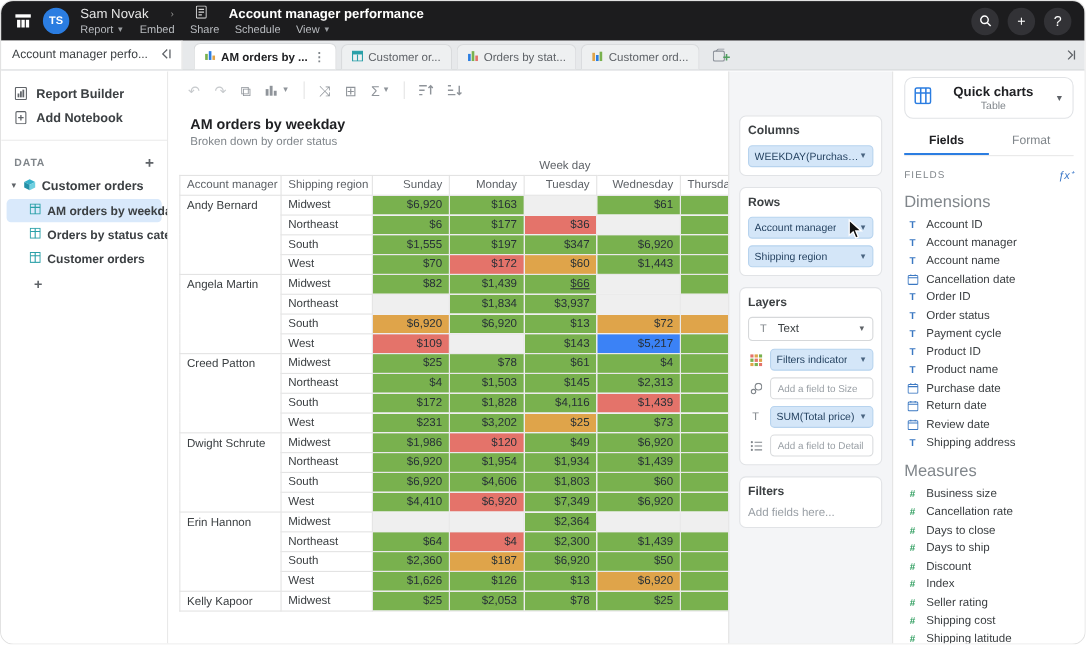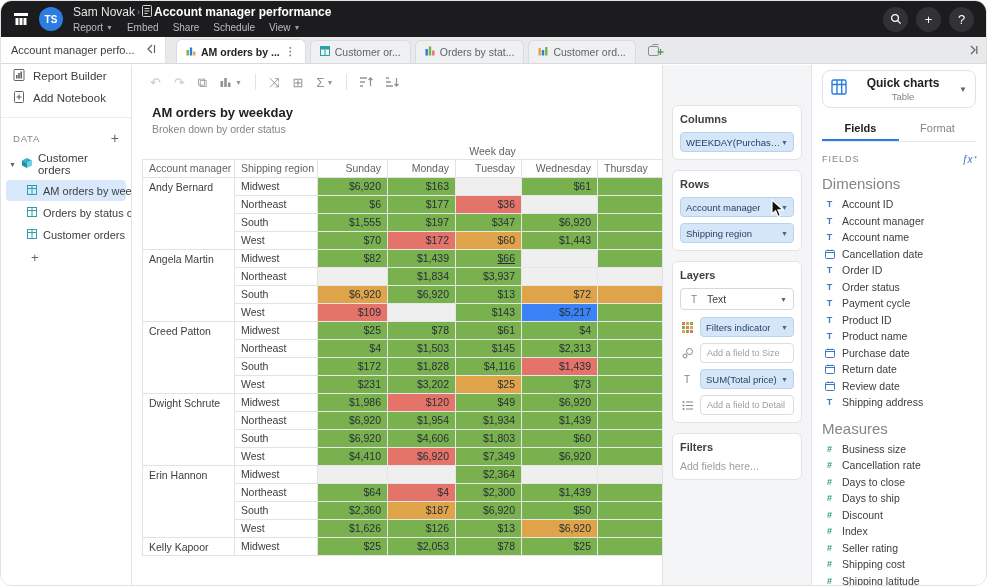--- a/index.html
+++ b/index.html
@@ -3,42 +3,42 @@
 <meta charset="utf-8">
 <style>
   html,body{margin:0;padding:0;background:#fff;}
   *{box-sizing:border-box;}
   .app{position:relative;width:987px;height:586px;font-family:"Liberation Sans",sans-serif;background:#fff;border-radius:12px;overflow:hidden;border:1px solid #e2e2e2;}
   
   .topbar{height:36px;background:#1c1c1e;display:flex;align-items:center;padding:0 12px;gap:10px;}
   .logo{display:flex;align-items:center;}
   .avatar{width:24px;height:24px;border-radius:50%;background:#2b7de1;color:#fff;font-size:10px;font-weight:bold;display:flex;align-items:center;justify-content:center;flex-shrink:0;}
   .title-block{display:flex;flex-direction:column;justify-content:center;line-height:1.1;}
-  .breadcrumb{display:flex;align-items:center;gap:2px;font-size:12px;color:#fff;}
+  .breadcrumb{display:flex;align-items:center;gap:20px;font-size:12px;color:#fff;}
   .bc-user{color:#e6e6e6;}
   .bc-sep{color:#9a9a9a;font-size:9px;}
   .bc-title{font-weight:bold;}
   .menus{display:flex;gap:14px;font-size:10px;color:#b9bcc0;margin-top:2px;}
   .menu-item{display:flex;align-items:center;gap:3px;cursor:default;}
   .mcaret{font-size:7px;color:#9a9da1;}
   .topbar-actions{margin-left:auto;display:flex;gap:8px;}
   .action-btn{width:25px;height:25px;border-radius:50%;background:#323236;display:flex;align-items:center;justify-content:center;color:#fff;font-size:13px;}
   
   .tabbar{height:27px;background:#e7e9eb;display:flex;align-items:stretch;border-bottom:1px solid #d8dadc;}
   .panel-head{width:165px;background:#fff;border-right:1px solid #e2e2e2;display:flex;align-items:center;justify-content:space-between;padding:0 8px 0 10px;font-size:11px;color:#3c4043;flex-shrink:0;}
   .tabs{display:flex;align-items:flex-end;padding-left:10px;gap:4px;}
   .tab{height:23px;display:flex;align-items:center;gap:5px;padding:0 9px;font-size:10.5px;color:#5f6368;background:#eef0f1;border:1px solid #d9dbdd;border-bottom:none;border-radius:6px 6px 0 0;white-space:nowrap;}
   .tab.active{background:#fff;color:#202124;font-weight:bold;height:24px;}
   .kebab{color:#80868b;font-size:11px;}
   .newtab{align-self:center;margin-left:8px;display:flex;align-items:center;}
   .expandbtn{margin-left:auto;align-self:center;margin-right:8px;color:#5f6368;display:flex;align-items:center;}
   
   .body{position:absolute;top:64px;left:0;right:0;bottom:0;display:flex;}
   
-  .sidebar{width:131px;border-right:1px solid #e4e4e4;background:#fff;flex-shrink:0;overflow:hidden;}
+  .sidebar{width:152px;border-right:1px solid #e4e4e4;padding-top:10px;background:#fff;flex-shrink:0;overflow:hidden;font-weight:bold;}
   .side-item{height:22px;display:flex;align-items:center;gap:8px;padding:0 12px;font-size:11.5px;color:#3c4043;}
   .sdivider{height:1px;background:#ececec;margin:8px 0;}
   .data-head{display:flex;justify-content:space-between;align-items:center;padding:5px 12px 4px;}
   .data-label{font-size:9.5px;color:#80868b;letter-spacing:.8px;}
   .gplus{color:#5f6368;font-size:14px;line-height:1;}
   .tree-root{display:flex;align-items:center;gap:5px;padding:3px 8px;font-size:11.5px;color:#3c4043;}
   .tcaret{font-size:7px;color:#5f6368;}
   .tree-child{height:21px;display:flex;align-items:center;gap:6px;margin:1px 5px;padding:0 5px 0 21px;font-size:11px;color:#3c4043;border-radius:4px;white-space:nowrap;}
   .tree-child.selected{background:#d9e9fb;}
   .tree-child .kebab{margin-left:auto;}

